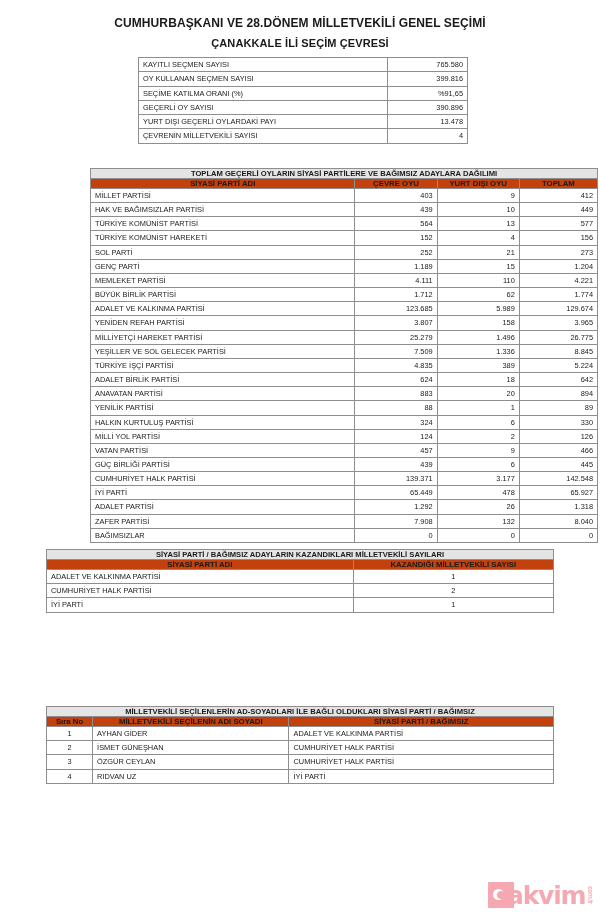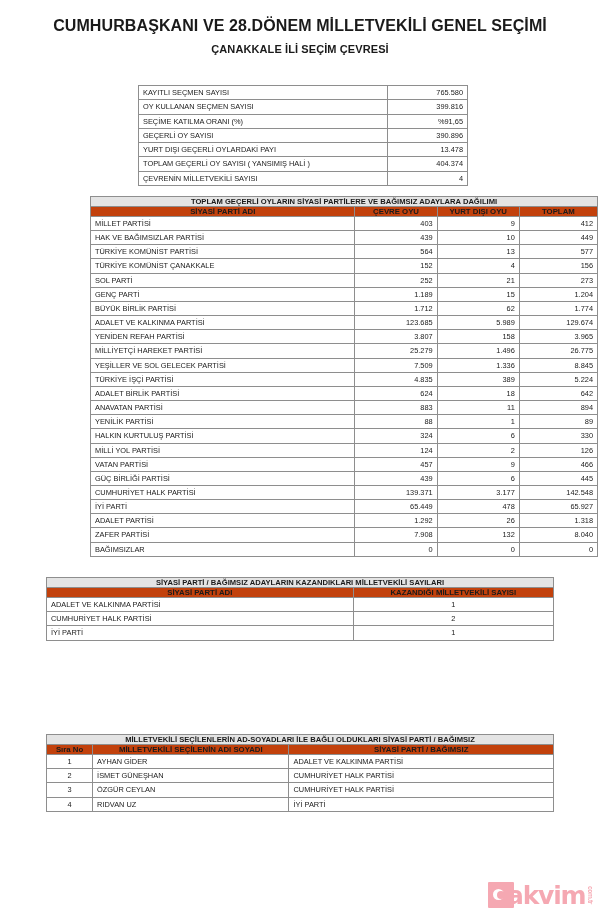--- a/index.html
+++ b/index.html
@@ -12,41 +12,40 @@
     background: #ffffff;
     font-family: "Liberation Sans", sans-serif;
     color: #1a1a1a;
     position: relative;
     overflow: hidden;
   }
 
   
   .doc-title {
     text-align: center;
-    font-size: 16px;
+    font-size: 12px;
     font-weight: bold;
     letter-spacing: 0.1px;
     line-height: 1.55;
     padding-top: 14px;
   }
   .doc-subtitle {
     text-align: center;
     font-size: 11px;
     font-weight: bold;
     letter-spacing: 0.1px;
     line-height: 1.55;
     margin-top: 2px;
   }
 
   
   table {
     border-collapse: collapse;
     table-layout: fixed;
     font-size: 7.4px;
-    margin-top: 28px;
   }
   td, th {
     border: 1px solid #8e8e8e;
     padding: 0 4px;
     font-weight: normal;
     vertical-align: middle;
     white-space: nowrap;
     overflow: hidden;
   }
   .hdr-band td, .hdr-band th {
@@ -198,24 +197,20 @@
           <td class="lft">SEÇİME KATILMA ORANI (%)</td>
           <td class="num">%91,65</td>
         </tr>
         <tr>
           <td class="lft">GEÇERLİ OY SAYISI</td>
           <td class="num">390.896</td>
         </tr>
         <tr>
           <td class="lft">YURT DIŞI GEÇERLİ OYLARDAKİ PAYI</td>
           <td class="num">13.478</td>
-        </tr>
-        <tr>
-          <td class="lft">TOPLAM GEÇERLİ OY SAYISI ( YANSIMIŞ HALİ )</td>
-          <td class="num">404.374</td>
         </tr>
         <tr>
           <td class="lft">ÇEVRENİN MİLLETVEKİLİ SAYISI</td>
           <td class="num">4</td>
         </tr>
       </tbody>
   </table>
 </div>
 
 <div class="votes-wrap">
@@ -250,38 +245,44 @@
           <td class="num">10</td>
           <td class="num">449</td>
         </tr>
         <tr>
           <td class="lft">TÜRKİYE KOMÜNİST PARTİSİ</td>
           <td class="num">564</td>
           <td class="num">13</td>
           <td class="num">577</td>
         </tr>
         <tr>
-          <td class="lft">TÜRKİYE KOMÜNİST ÇANAKKALE</td>
+          <td class="lft">TÜRKİYE KOMÜNİST HAREKETİ</td>
           <td class="num">152</td>
           <td class="num">4</td>
           <td class="num">156</td>
         </tr>
         <tr>
           <td class="lft">SOL PARTİ</td>
           <td class="num">252</td>
           <td class="num">21</td>
           <td class="num">273</td>
         </tr>
         <tr>
           <td class="lft">GENÇ PARTİ</td>
           <td class="num">1.189</td>
           <td class="num">15</td>
           <td class="num">1.204</td>
         </tr>
         <tr>
+          <td class="lft">MEMLEKET PARTİSİ</td>
+          <td class="num">4.111</td>
+          <td class="num">110</td>
+          <td class="num">4.221</td>
+        </tr>
+        <tr>
           <td class="lft">BÜYÜK BİRLİK PARTİSİ</td>
           <td class="num">1.712</td>
           <td class="num">62</td>
           <td class="num">1.774</td>
         </tr>
         <tr>
           <td class="lft">ADALET VE KALKINMA PARTİSİ</td>
           <td class="num">123.685</td>
           <td class="num">5.989</td>
           <td class="num">129.674</td>
@@ -312,21 +313,21 @@
         </tr>
         <tr>
           <td class="lft">ADALET BİRLİK PARTİSİ</td>
           <td class="num">624</td>
           <td class="num">18</td>
           <td class="num">642</td>
         </tr>
         <tr>
           <td class="lft">ANAVATAN PARTİSİ</td>
           <td class="num">883</td>
-          <td class="num">11</td>
+          <td class="num">20</td>
           <td class="num">894</td>
         </tr>
         <tr>
           <td class="lft">YENİLİK PARTİSİ</td>
           <td class="num">88</td>
           <td class="num">1</td>
           <td class="num">89</td>
         </tr>
         <tr>
           <td class="lft">HALKIN KURTULUŞ PARTİSİ</td>

